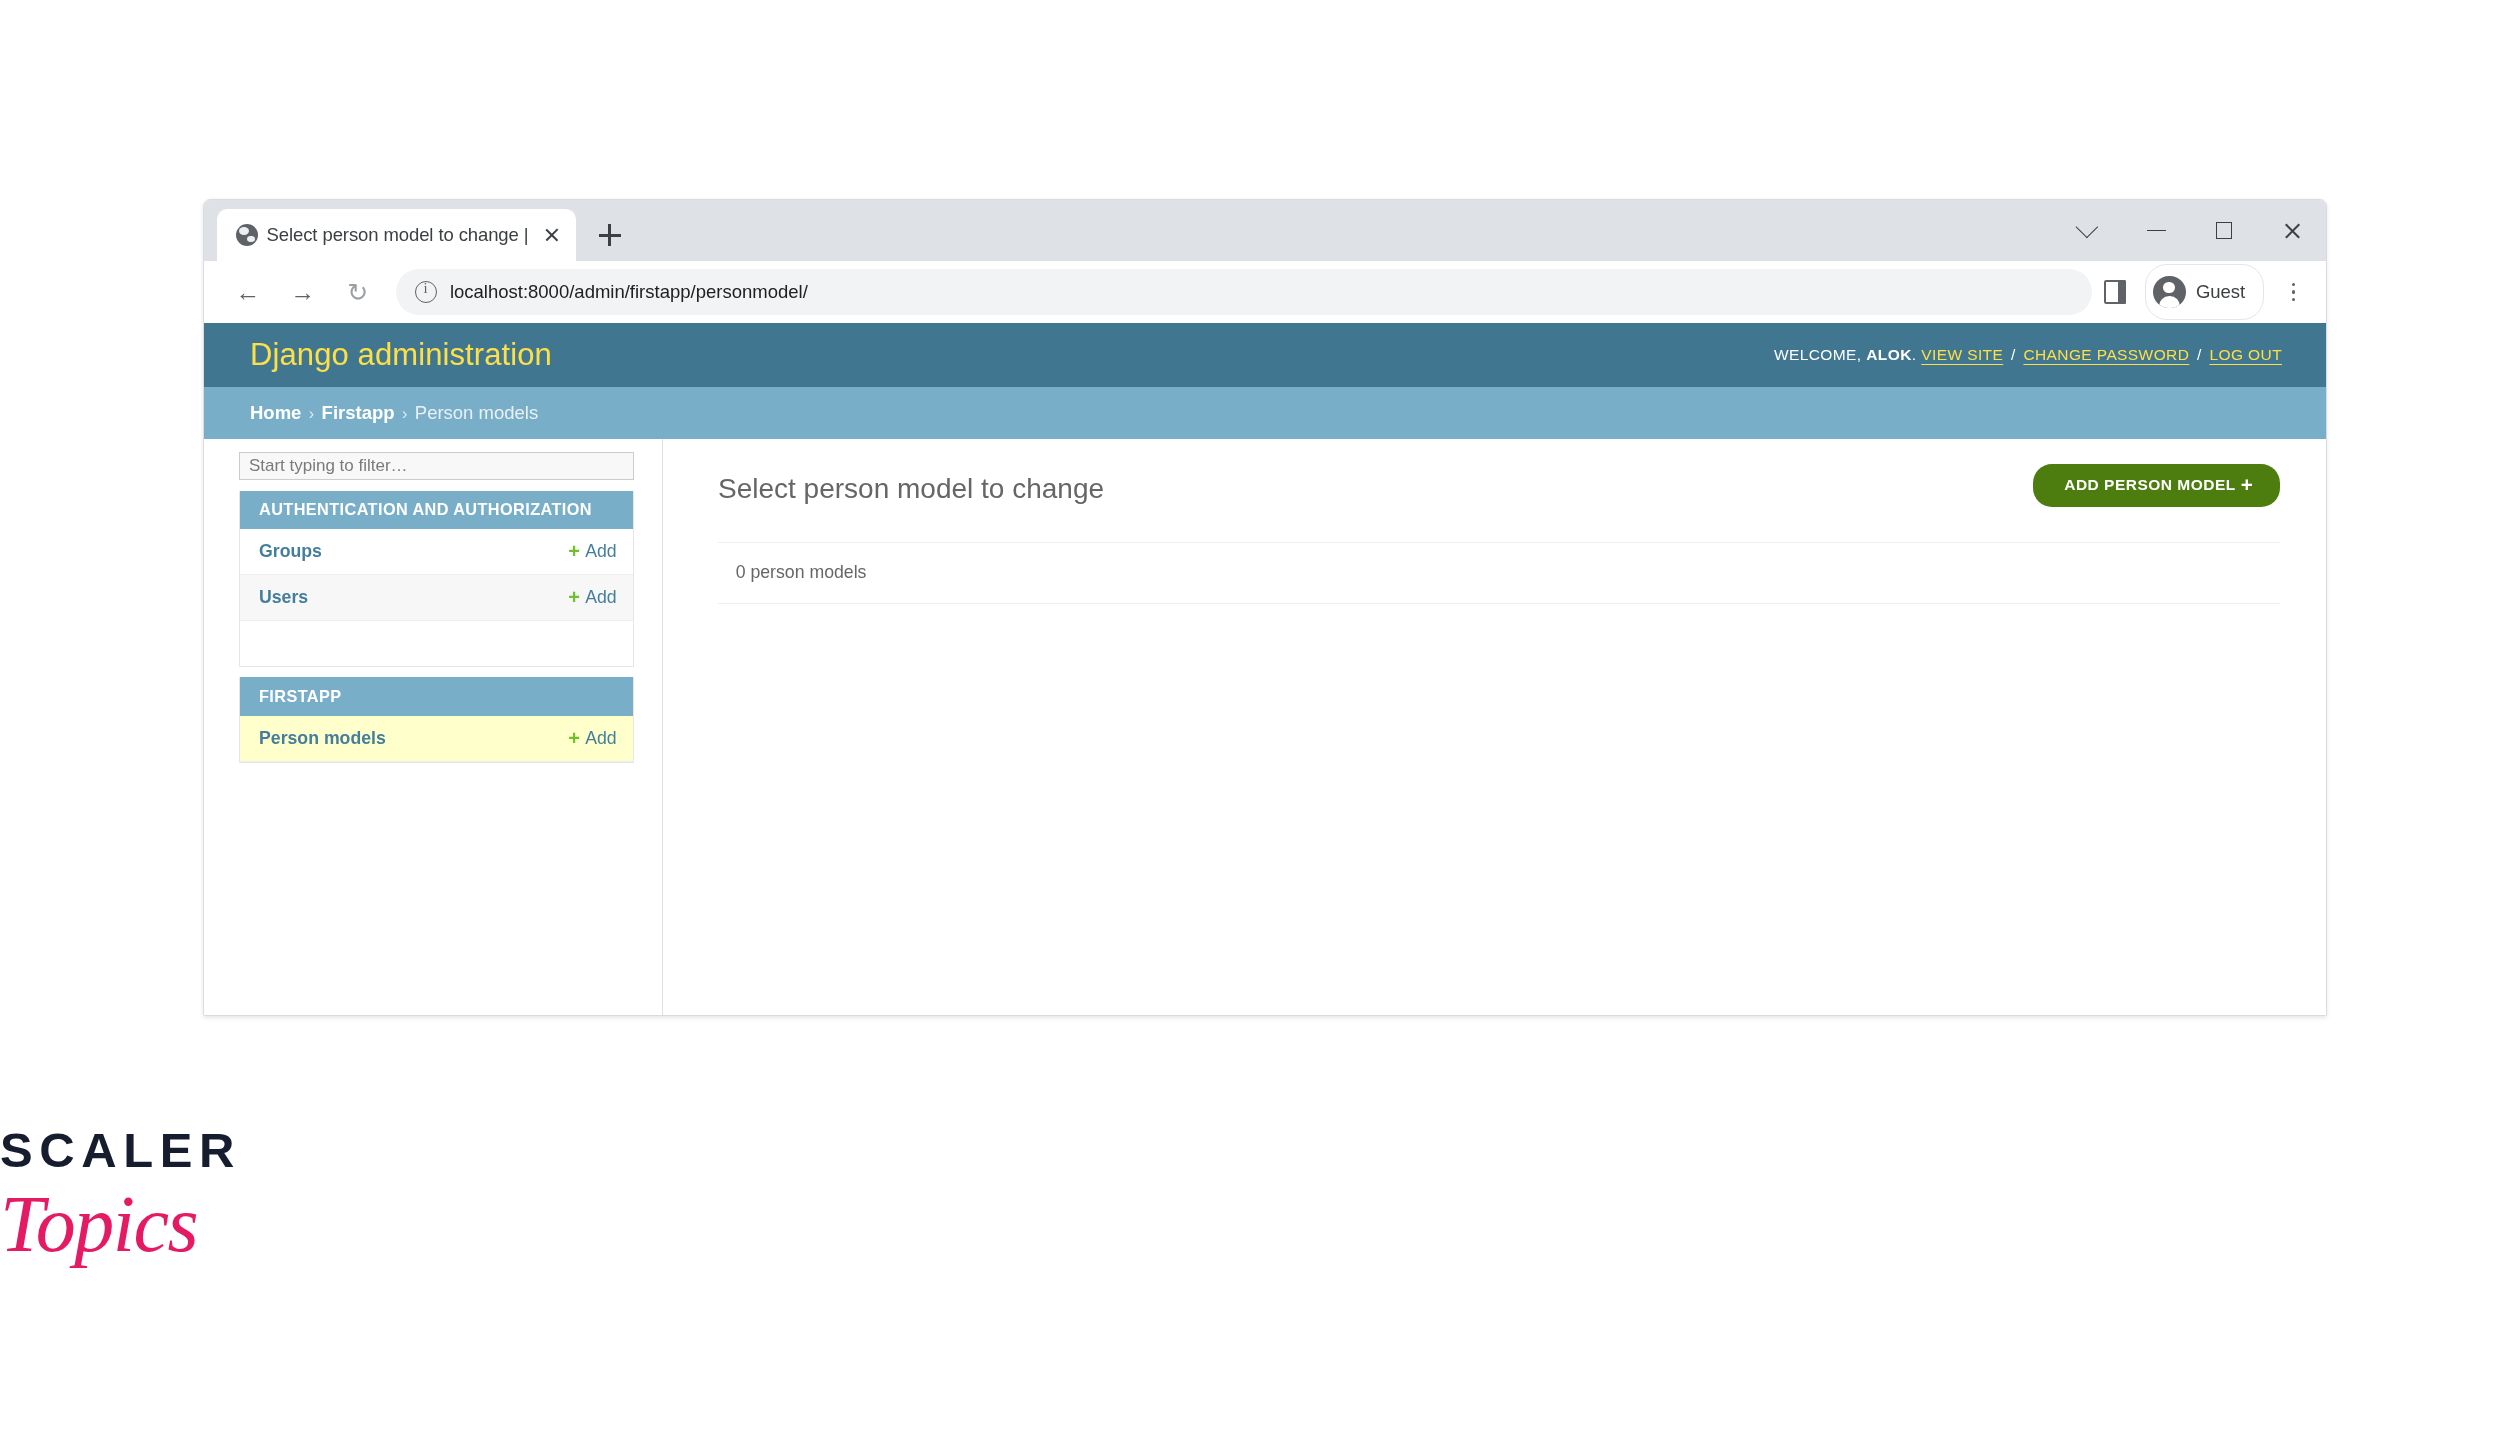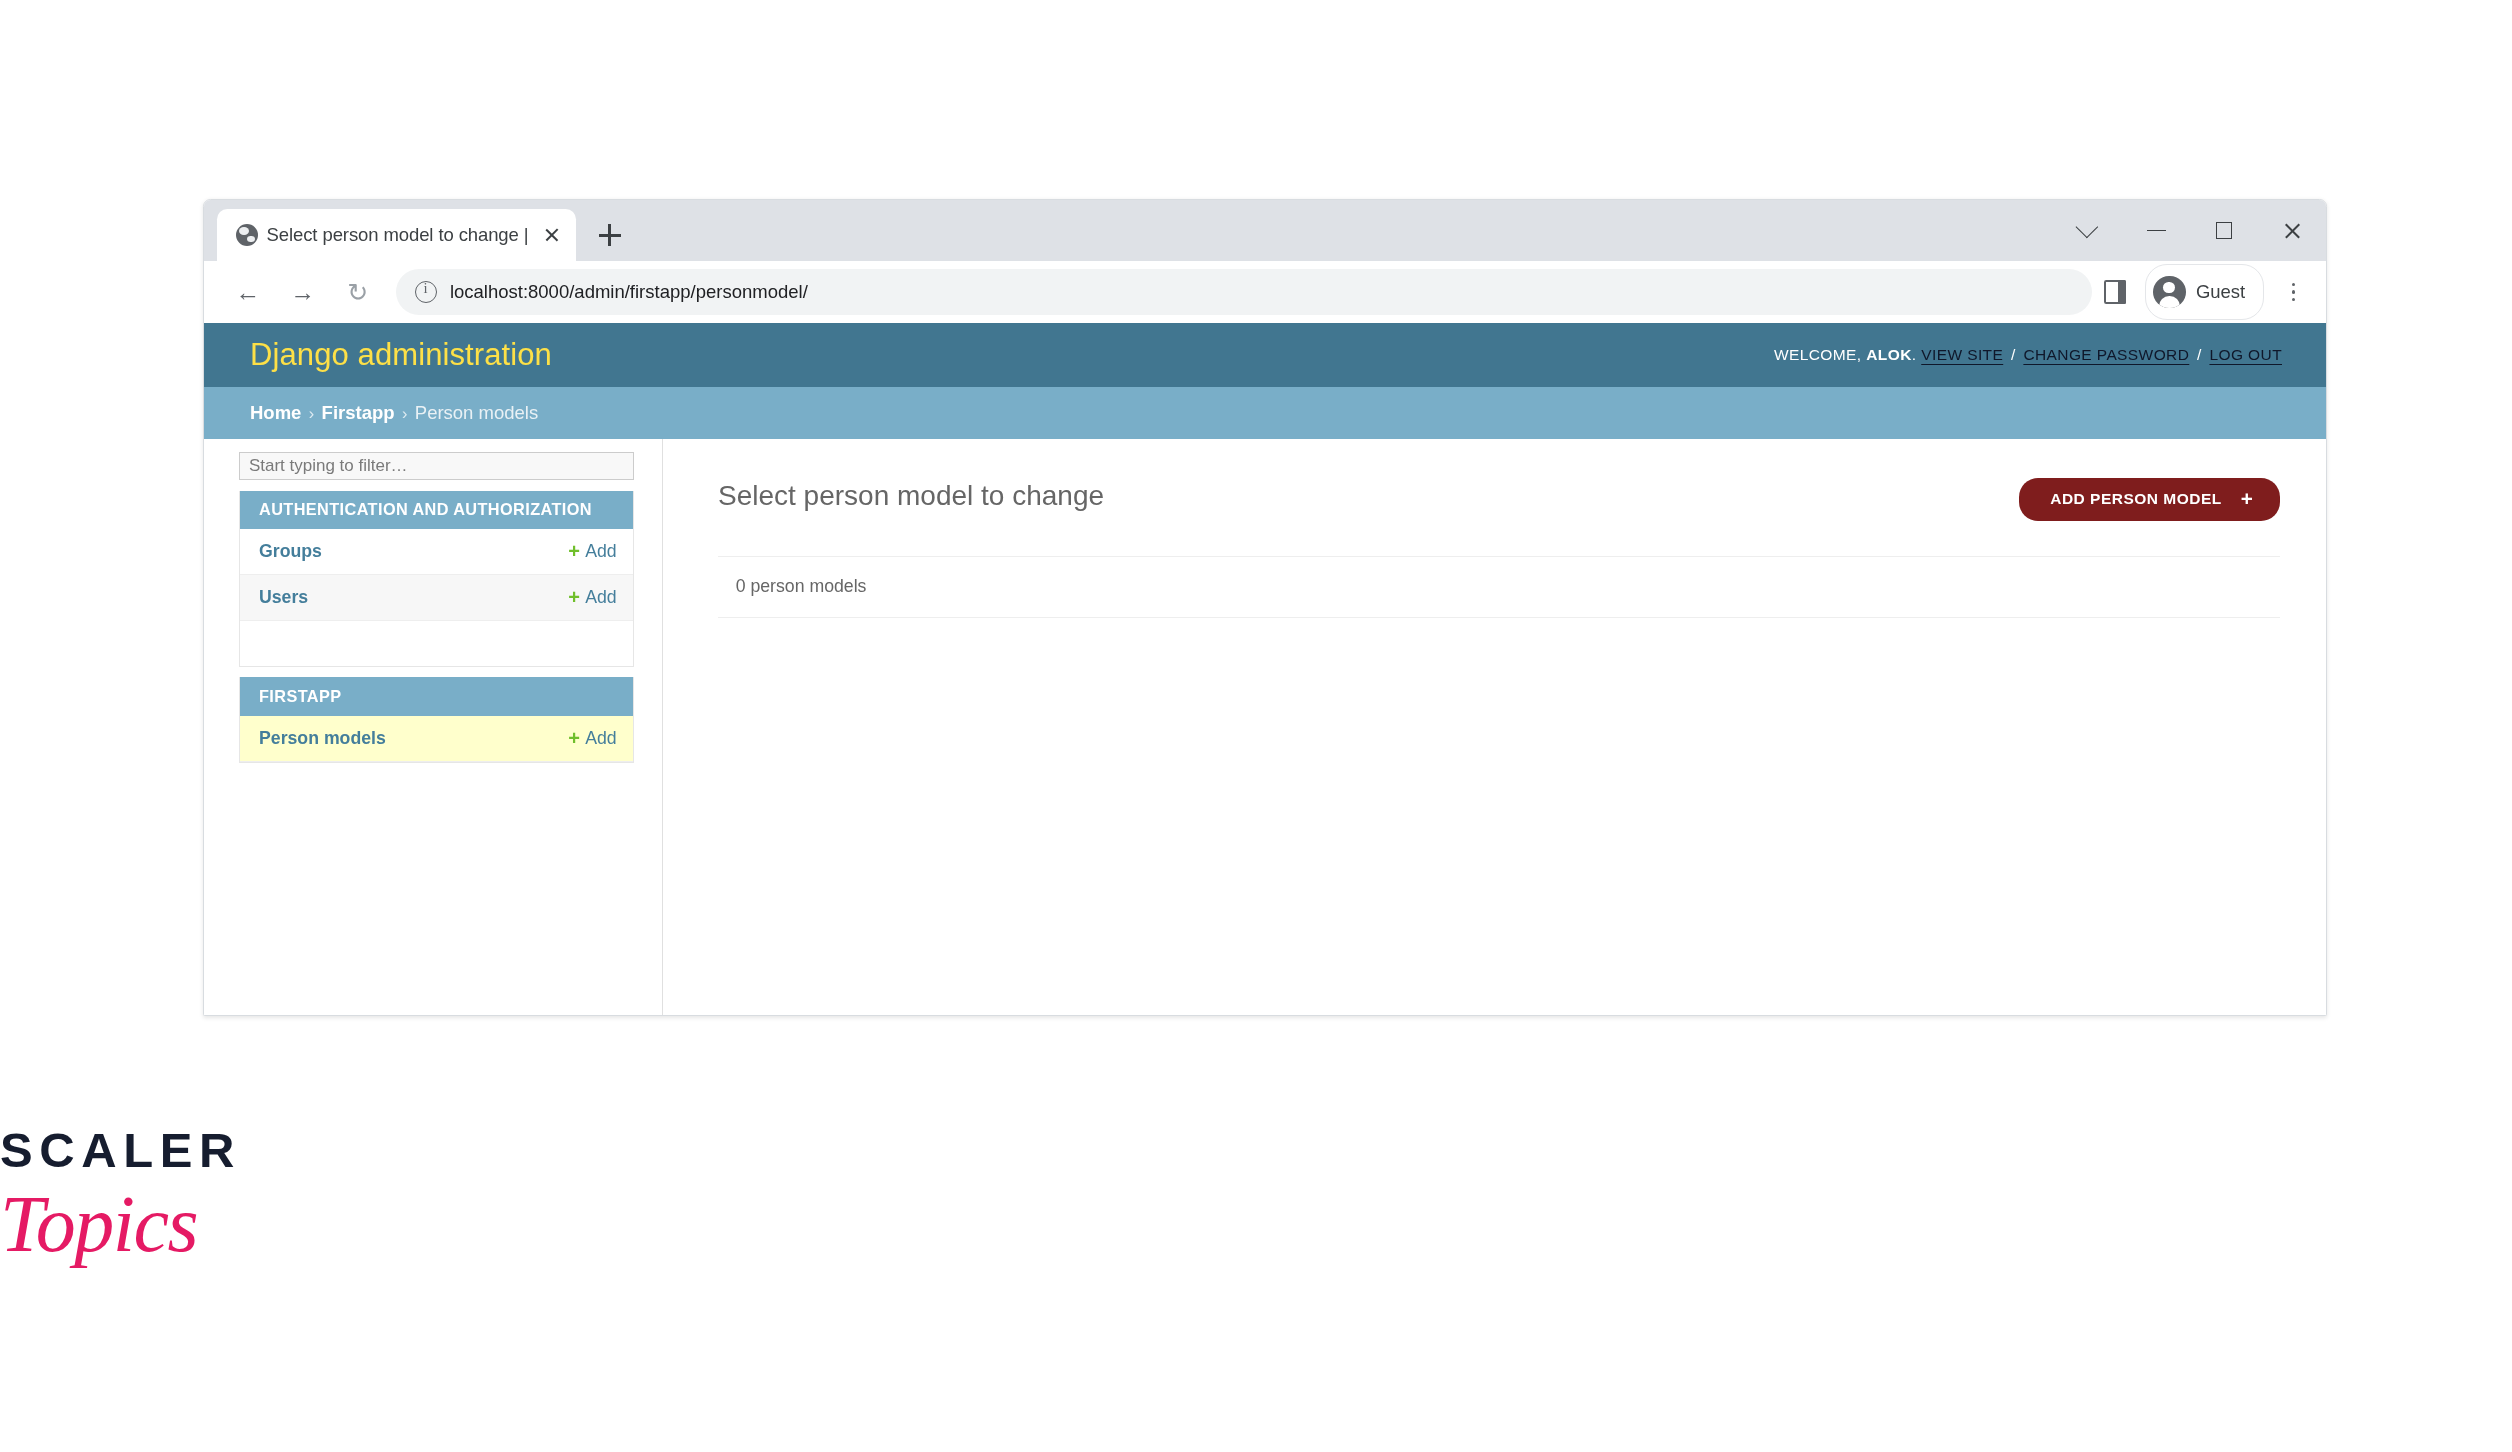--- a/index.html
+++ b/index.html
@@ -261,21 +261,21 @@
     letter-spacing: 0.1px;
   }
   .dj-usertools {
     font-size: 15.5px;
     color: #ffffff;
     letter-spacing: 0.4px;
     white-space: nowrap;
   }
   .dj-usertools .uname { font-weight: bold; }
   .dj-usertools a {
-    color: #0f172a;
+    color: #fde047;
     text-decoration: underline;
     text-underline-offset: 3.7px;
   }
   .dj-usertools .sep { padding: 0 3px; }
 
   .dj-breadcrumbs {
     height: 52px;
     background: #79aec8;
     display: flex;
     align-items: center;
@@ -371,34 +371,34 @@
     align-items: center;
     justify-content: space-between;
   }
   .content-title {
     font-size: 28px;
     color: #666666;
     font-weight: normal;
     margin-top: 10.3px;
   }
   .addlink-btn {
-    background: #7f1d1d;
+    background: #4d7c0f;
     color: #ffffff;
     font-size: 15.5px;
     font-weight: bold;
     letter-spacing: 0.5px;
     border-radius: 19px;
     border: none;
     padding: 11px 26.6px 11px 31px;
     display: flex;
     align-items: center;
-    gap: 19px;
+    gap: 5px;
     cursor: pointer;
     font-family: "Liberation Sans", sans-serif;
-    margin-top: 17px;
+    margin-top: 3px;
   }
   .addlink-btn .btn-plus { font-size: 20.7px; line-height: 1; font-weight: bold; }
 
   .results-wrap { margin-top: 35px; }
   .results-rule { height: 0.7px; background: #eeeeee; }
   .result-count {
     font-size: 17.7px;
     color: #666666;
     padding: 20px 0 20px 17.7px;
   }

